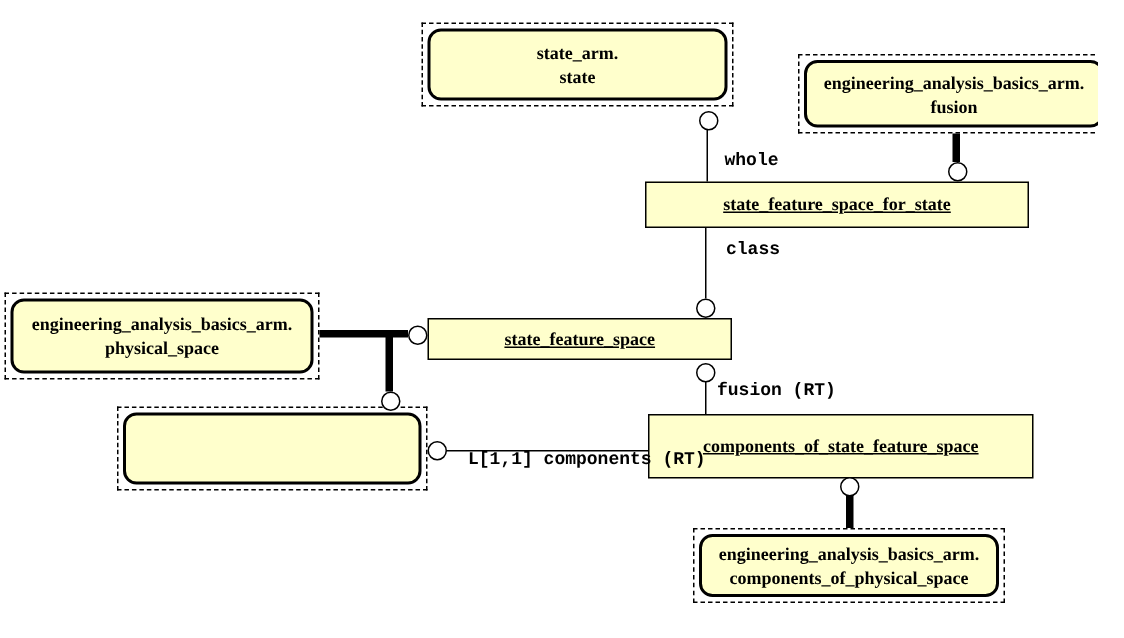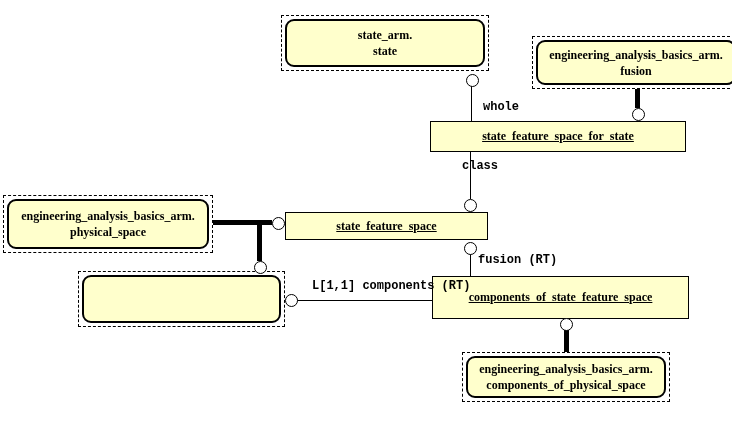--- a/index.html
+++ b/index.html
@@ -106,17 +106,17 @@
   <div class="conn" style="left:465.5px;top:73.5px"></div>
   <div class="conn" style="left:631.5px;top:107.5px"></div>
   <div class="conn" style="left:463.5px;top:198.5px"></div>
   <div class="conn" style="left:463.5px;top:241.5px"></div>
   <div class="conn" style="left:271.5px;top:216.5px"></div>
   <div class="conn" style="left:253.5px;top:260.5px"></div>
   <div class="conn" style="left:284.5px;top:293.5px"></div>
   <div class="conn" style="left:559.5px;top:317.5px"></div>
 
   <div class="lbl" style="left:483px;top:101px">whole</div>
-  <div class="lbl" style="left:462px;top:160px">class</div>
+  <div class="lbl" style="left:484px;top:160px">class</div>
   <div class="lbl" style="left:478px;top:254px">fusion (RT)</div>
-  <div class="lbl" style="left:312px;top:280px;width:116px;text-align:right">L[1,1] components (RT)</div>
+  <div class="lbl" style="left:312px;top:300px;width:116px;text-align:right">L[1,1] components (RT)</div>
 
 </div>
 
 </body></html>

